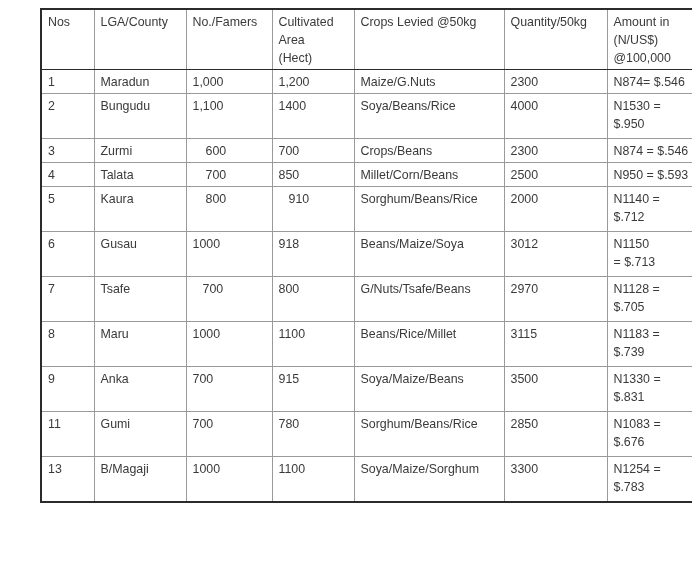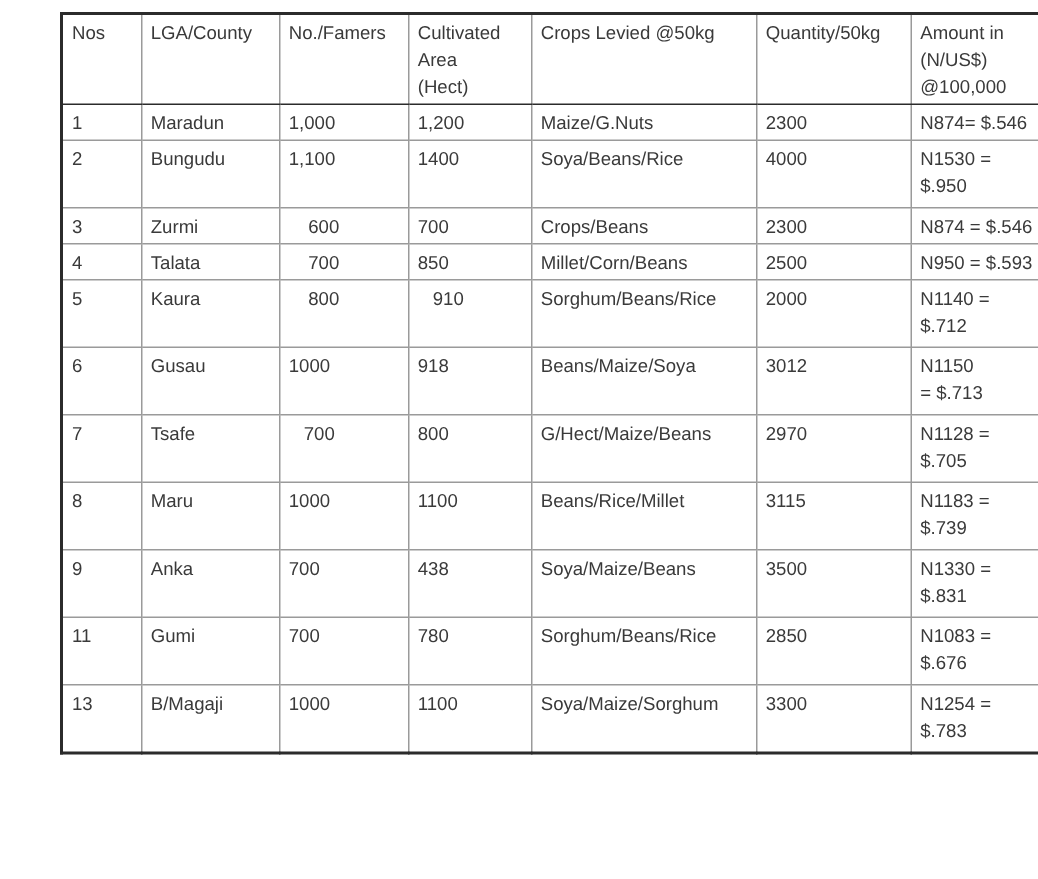--- a/index.html
+++ b/index.html
@@ -157,42 +157,42 @@
         <td>3012</td>
         <td>N1150
 =  $.713</td>
       </tr>
 
       <tr class="r-2line">
         <td>7</td>
         <td>Tsafe</td>
         <td class="ind2">700</td>
         <td>800</td>
-        <td>G/Hect/Maize/Beans</td>
+        <td>G/Nuts/Tsafe/Beans</td>
         <td>2970</td>
         <td>N1128 =
 $.705</td>
       </tr>
 
       <tr class="r-2line">
         <td>8</td>
         <td>Maru</td>
         <td>1000</td>
         <td>1100</td>
         <td>Beans/Rice/Millet</td>
         <td>3115</td>
         <td>N1183 =
 $.739</td>
       </tr>
 
       <tr class="r-2line">
         <td>9</td>
         <td>Anka</td>
         <td>700</td>
-        <td>438</td>
+        <td>915</td>
         <td>Soya/Maize/Beans</td>
         <td>3500</td>
         <td>N1330 =
 $.831</td>
       </tr>
 
 
       <tr class="r-2line">
         <td>11</td>
         <td>Gumi</td>

